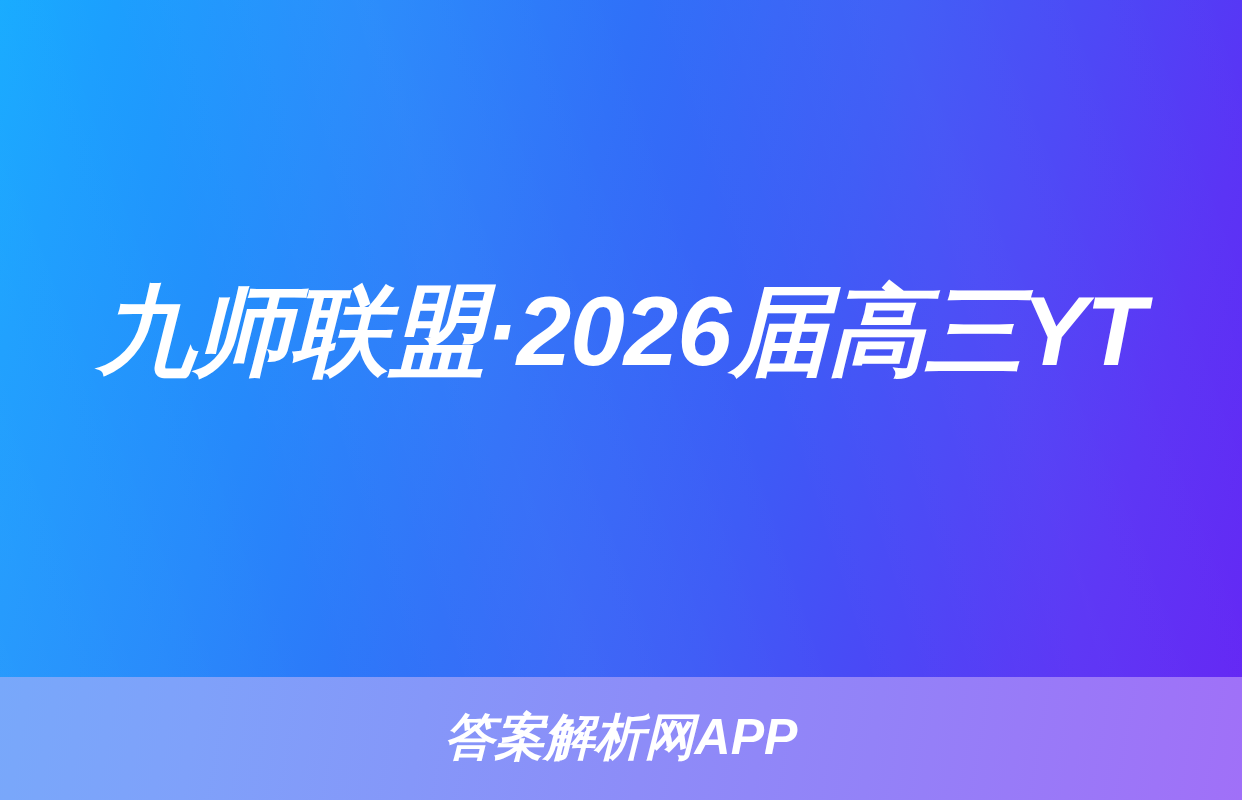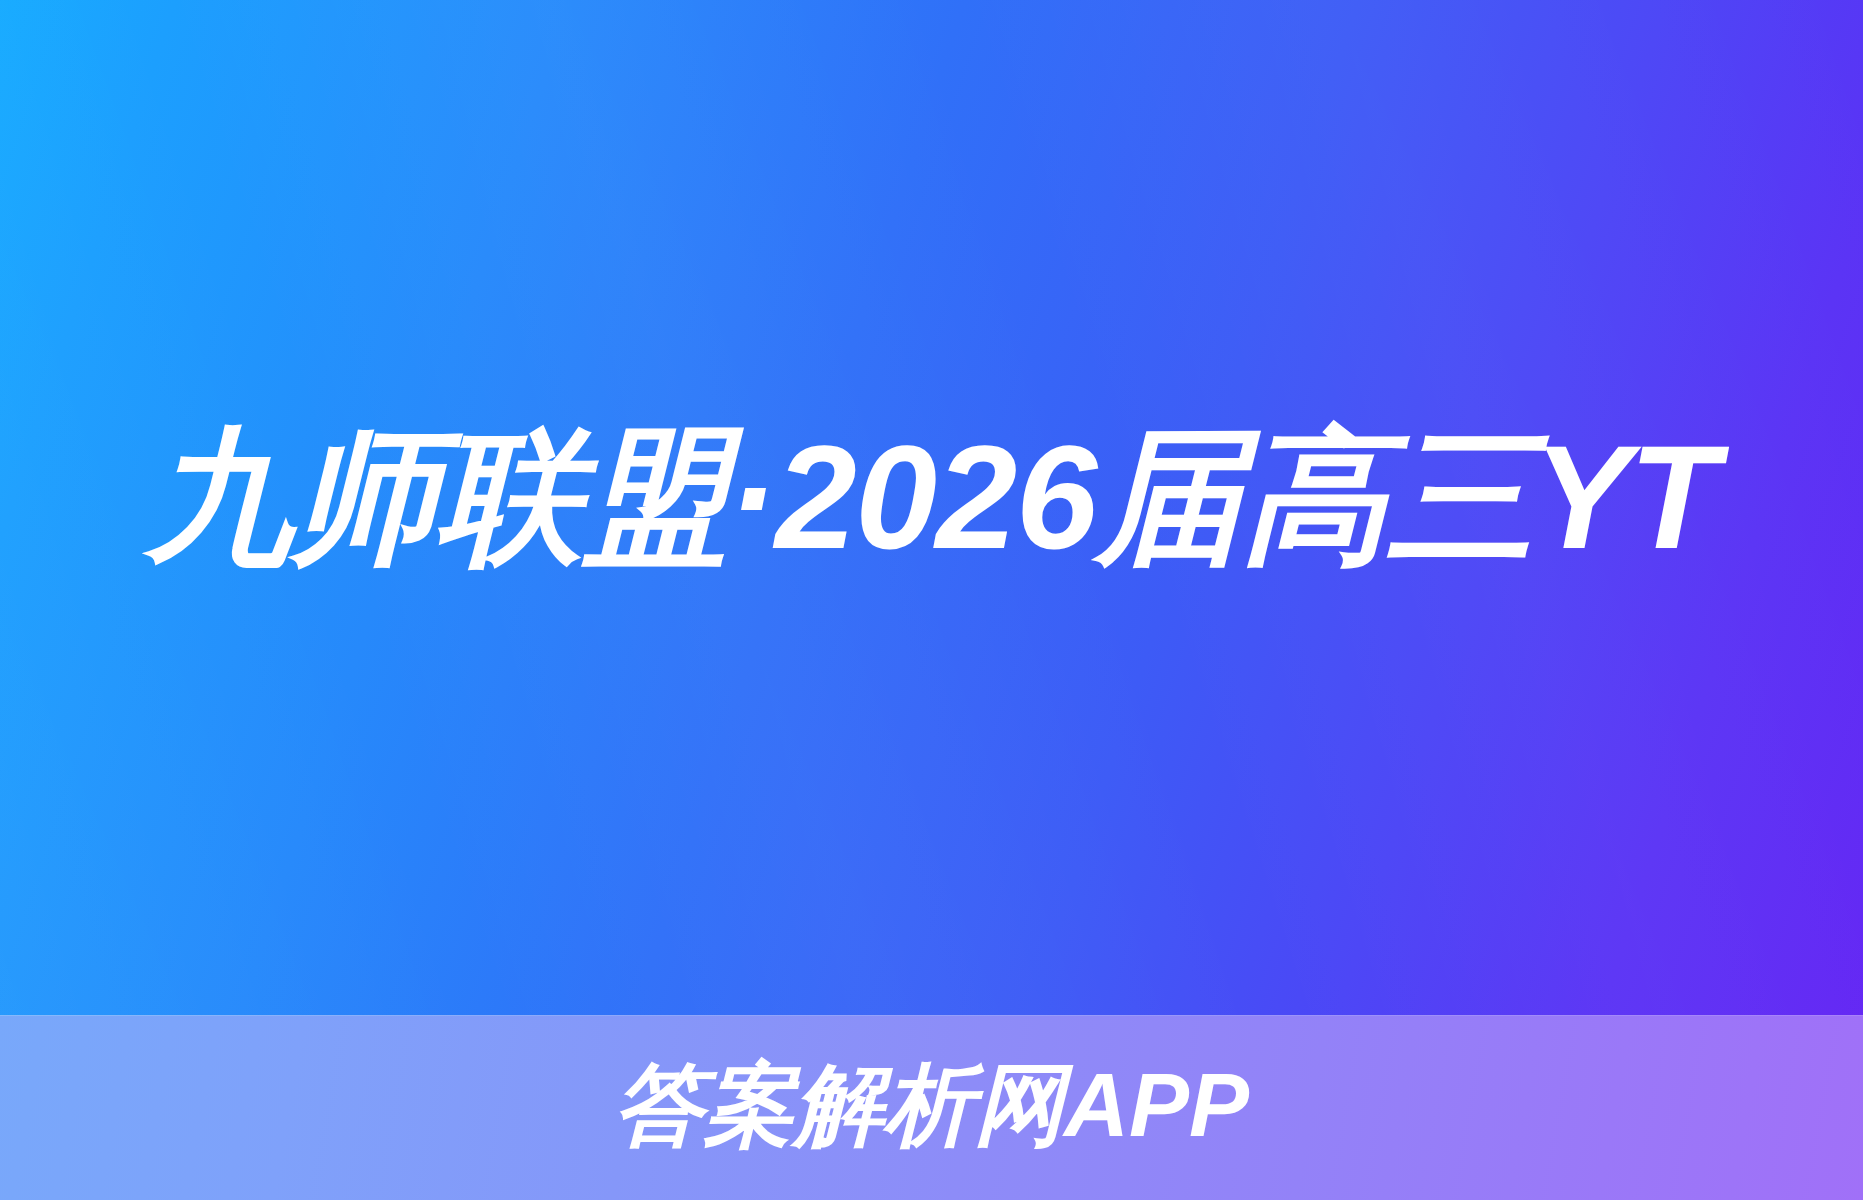--- a/index.html
+++ b/index.html
@@ -76,21 +76,21 @@
                 #8d8cf8 52%,
                 #9382f8 70%,
                 #9a78f8 86%,
                 #a070f8 100%);
     display: flex;
     align-items: center;
     justify-content: center;
   }
   #footer-text {
     color: #ffffff;
-    font-size: 60px;
+    font-size: 50px;
     line-height: 46px;
     font-weight: 700;
     font-style: italic;
     letter-spacing: 0px;
     white-space: nowrap;
     padding-bottom: 4px;
   }
 </style>
 </head>
 <body>

